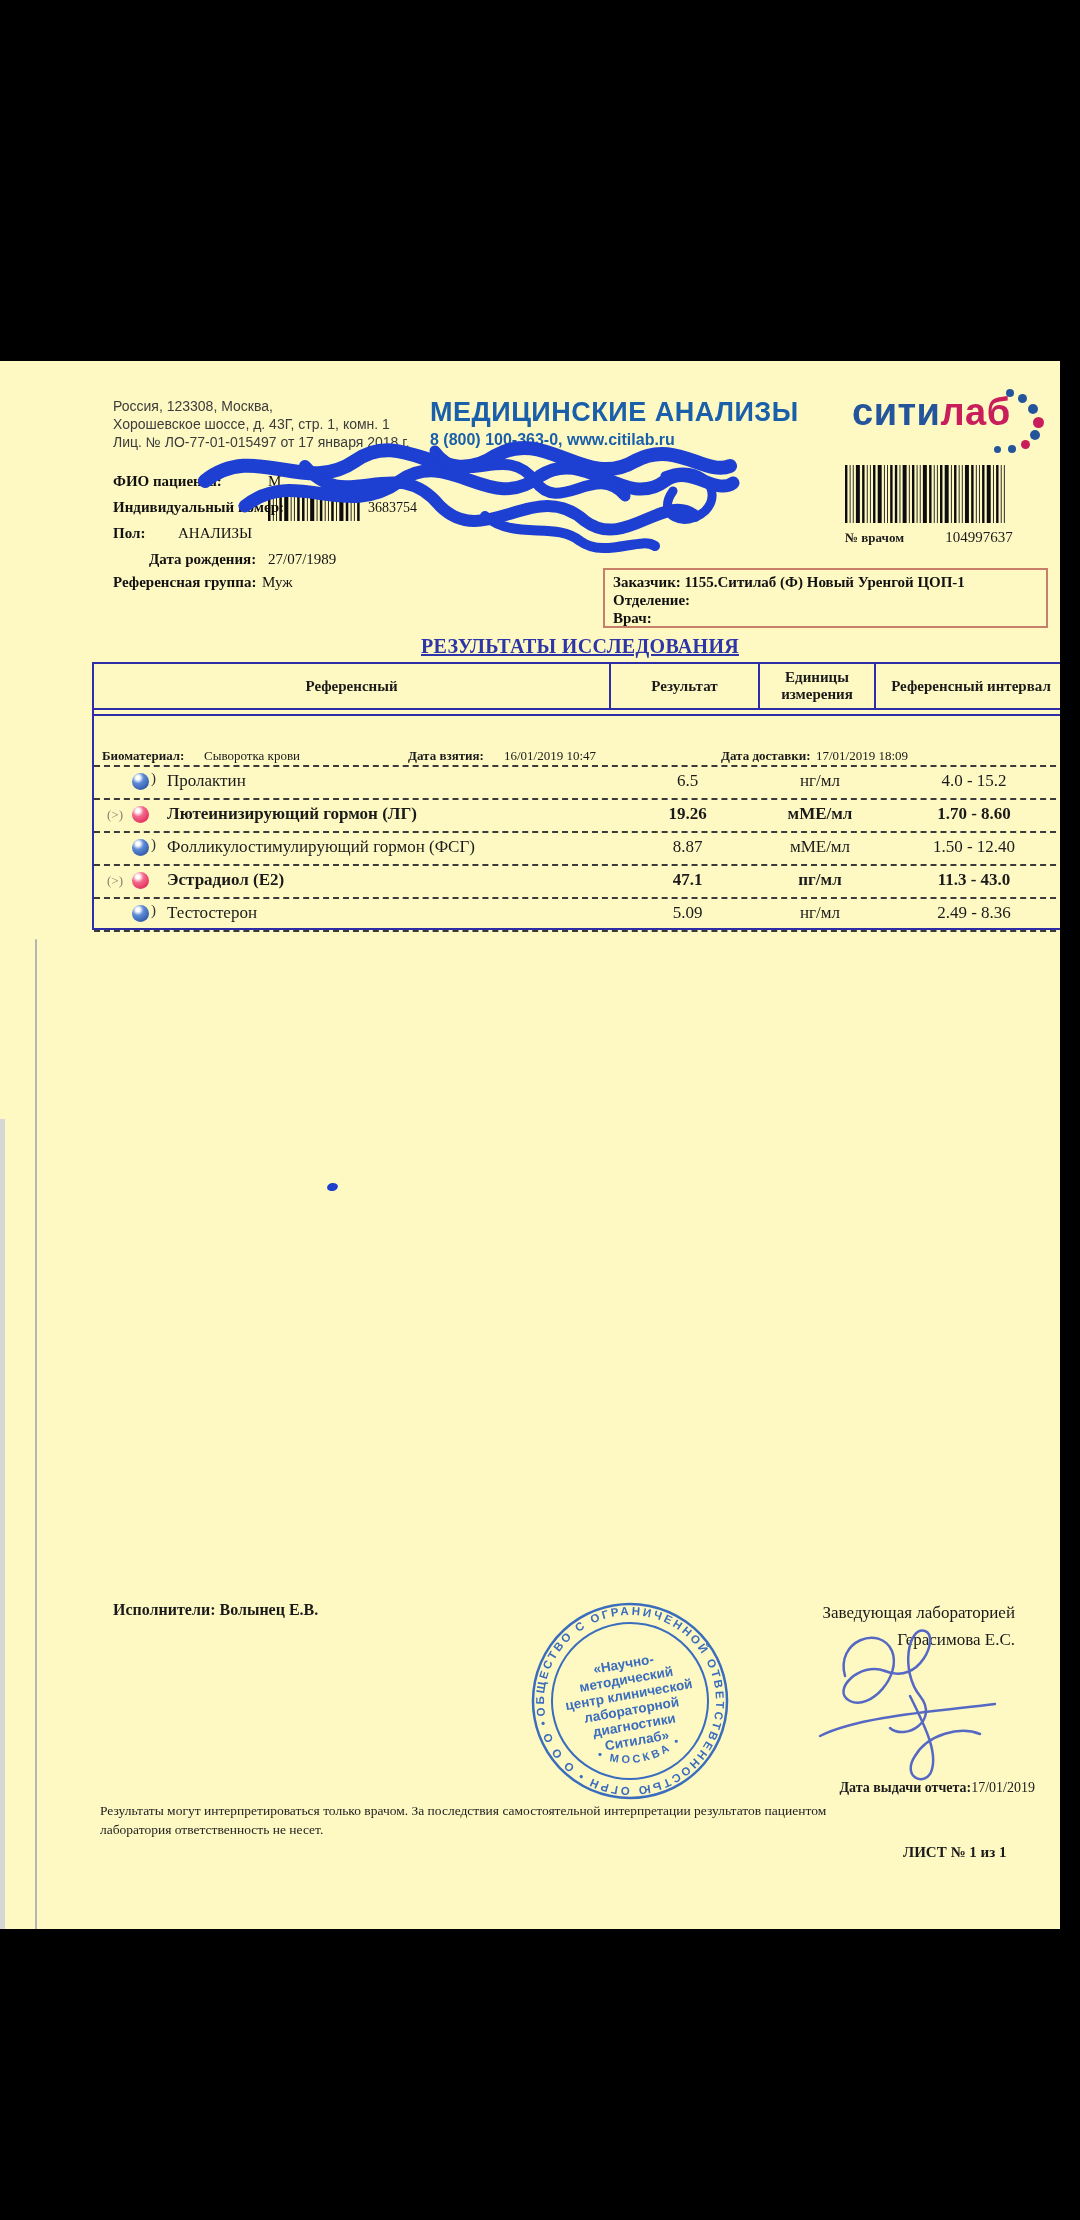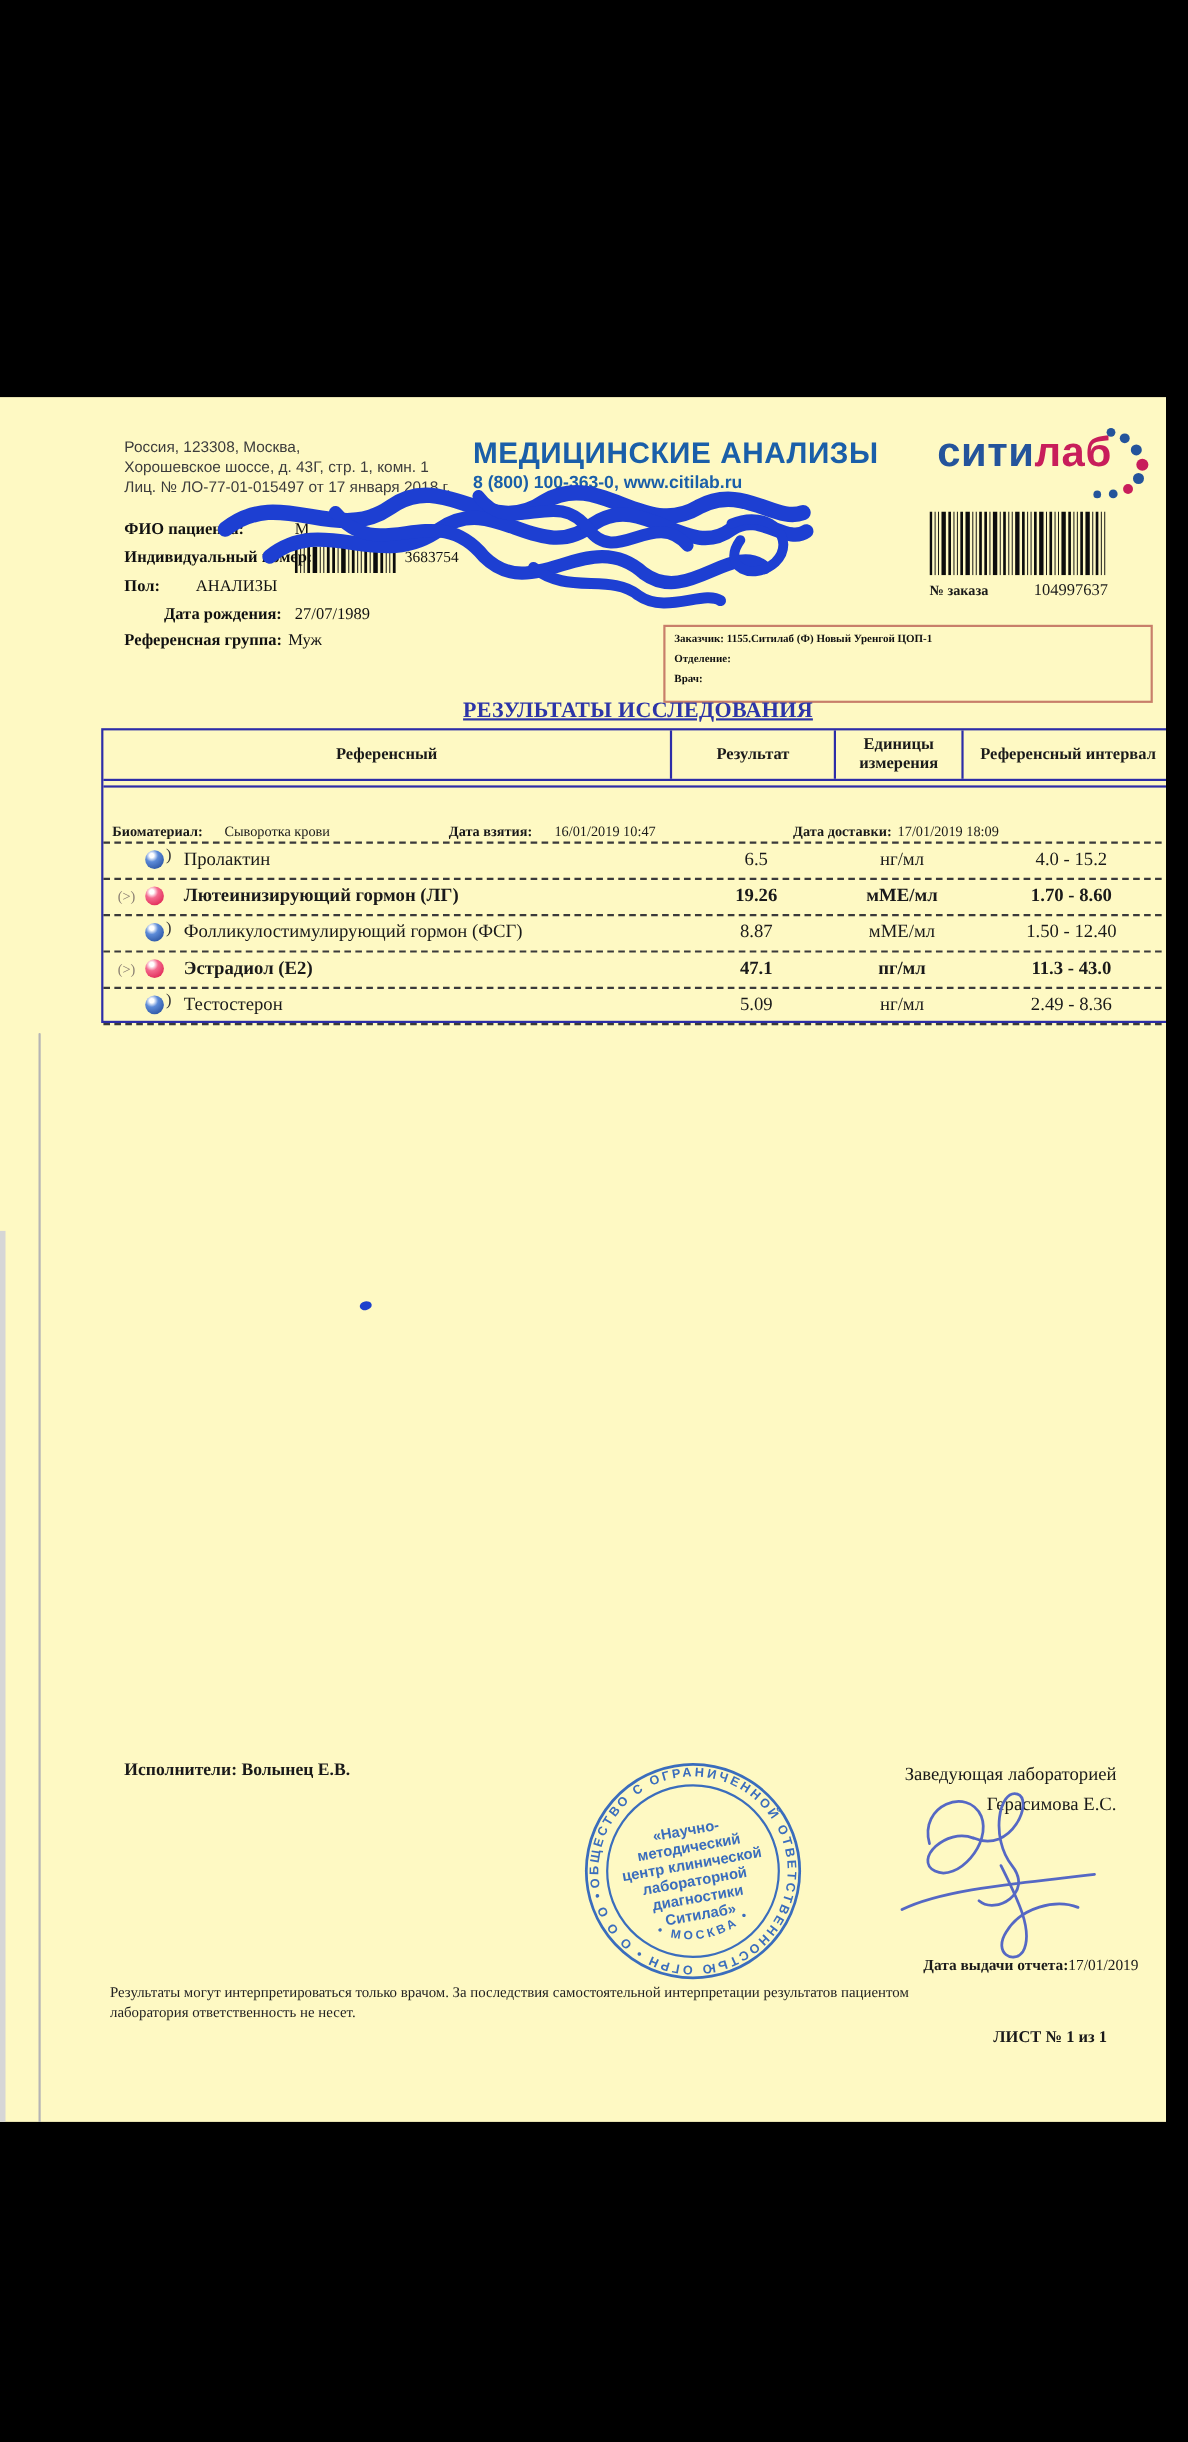--- a/index.html
+++ b/index.html
@@ -29,21 +29,21 @@
   .pval{font-size:15px;color:#111;}
 
   
   .bc{display:block;}
   .order-line{left:845px;top:168px;width:215px;font-size:13px;}
   .order-line .lbl{font-weight:bold;font-size:13px;}
   .order-line .num{font-size:15px;margin-left:38px;}
 
   
   .custbox{left:603px;top:207px;width:433px;height:53px;border:2px solid #c87f6a;
-           padding:3px 0 11px 8px;font-size:10px;font-weight:bold;line-height:18px;color:#111;}
+           padding:3px 0 0 8px;font-size:15px;font-weight:bold;line-height:18px;color:#111;}
 
   
   .res-title{left:92px;top:274px;width:976px;text-align:center;font-size:20px;font-weight:bold;
              color:#2d35a8;text-decoration:underline;letter-spacing:.3px;}
   .rtable{left:92px;top:301px;width:976px;height:268px;border:2px solid #2d2da8;box-sizing:border-box;}
   .thead{position:absolute;left:0;top:0;width:100%;height:46px;display:flex;
          border-bottom:2px solid #2d2da8;box-sizing:border-box;}
   .th{display:flex;align-items:center;justify-content:center;text-align:center;
       font-size:15px;font-weight:bold;line-height:17px;box-sizing:border-box;}
   .th1{width:517px;border-right:2px solid #2d2da8;}
@@ -194,21 +194,21 @@
       <rect x="130.85" y="0" width="0.86" height="58" fill="#0d0d0d"></rect>
       <rect x="133.96" y="0" width="0.86" height="58" fill="#0d0d0d"></rect>
       <rect x="137.08" y="0" width="2.41" height="58" fill="#0d0d0d"></rect>
       <rect x="141.75" y="0" width="3.97" height="58" fill="#0d0d0d"></rect>
       <rect x="147.98" y="0" width="0.86" height="58" fill="#0d0d0d"></rect>
       <rect x="151.10" y="0" width="2.41" height="58" fill="#0d0d0d"></rect>
       <rect x="155.77" y="0" width="0.86" height="58" fill="#0d0d0d"></rect>
       <rect x="158.88" y="0" width="0.86" height="58" fill="#0d0d0d"></rect>
     </svg>
   <div class="abs order-line">
-    <span class="lbl">№ заказа</span>
+    <span class="lbl">№ врачом</span>
     <span class="num">104997637</span>
   </div>
 
   <div class="abs custbox">
     <div>Заказчик: 1155.Ситилаб (Ф) Новый Уренгой ЦОП-1</div>
     <div>Отделение:</div>
     <div>Врач:</div>
   </div>
 
   <div class="abs res-title">РЕЗУЛЬТАТЫ ИССЛЕДОВАНИЯ</div>

